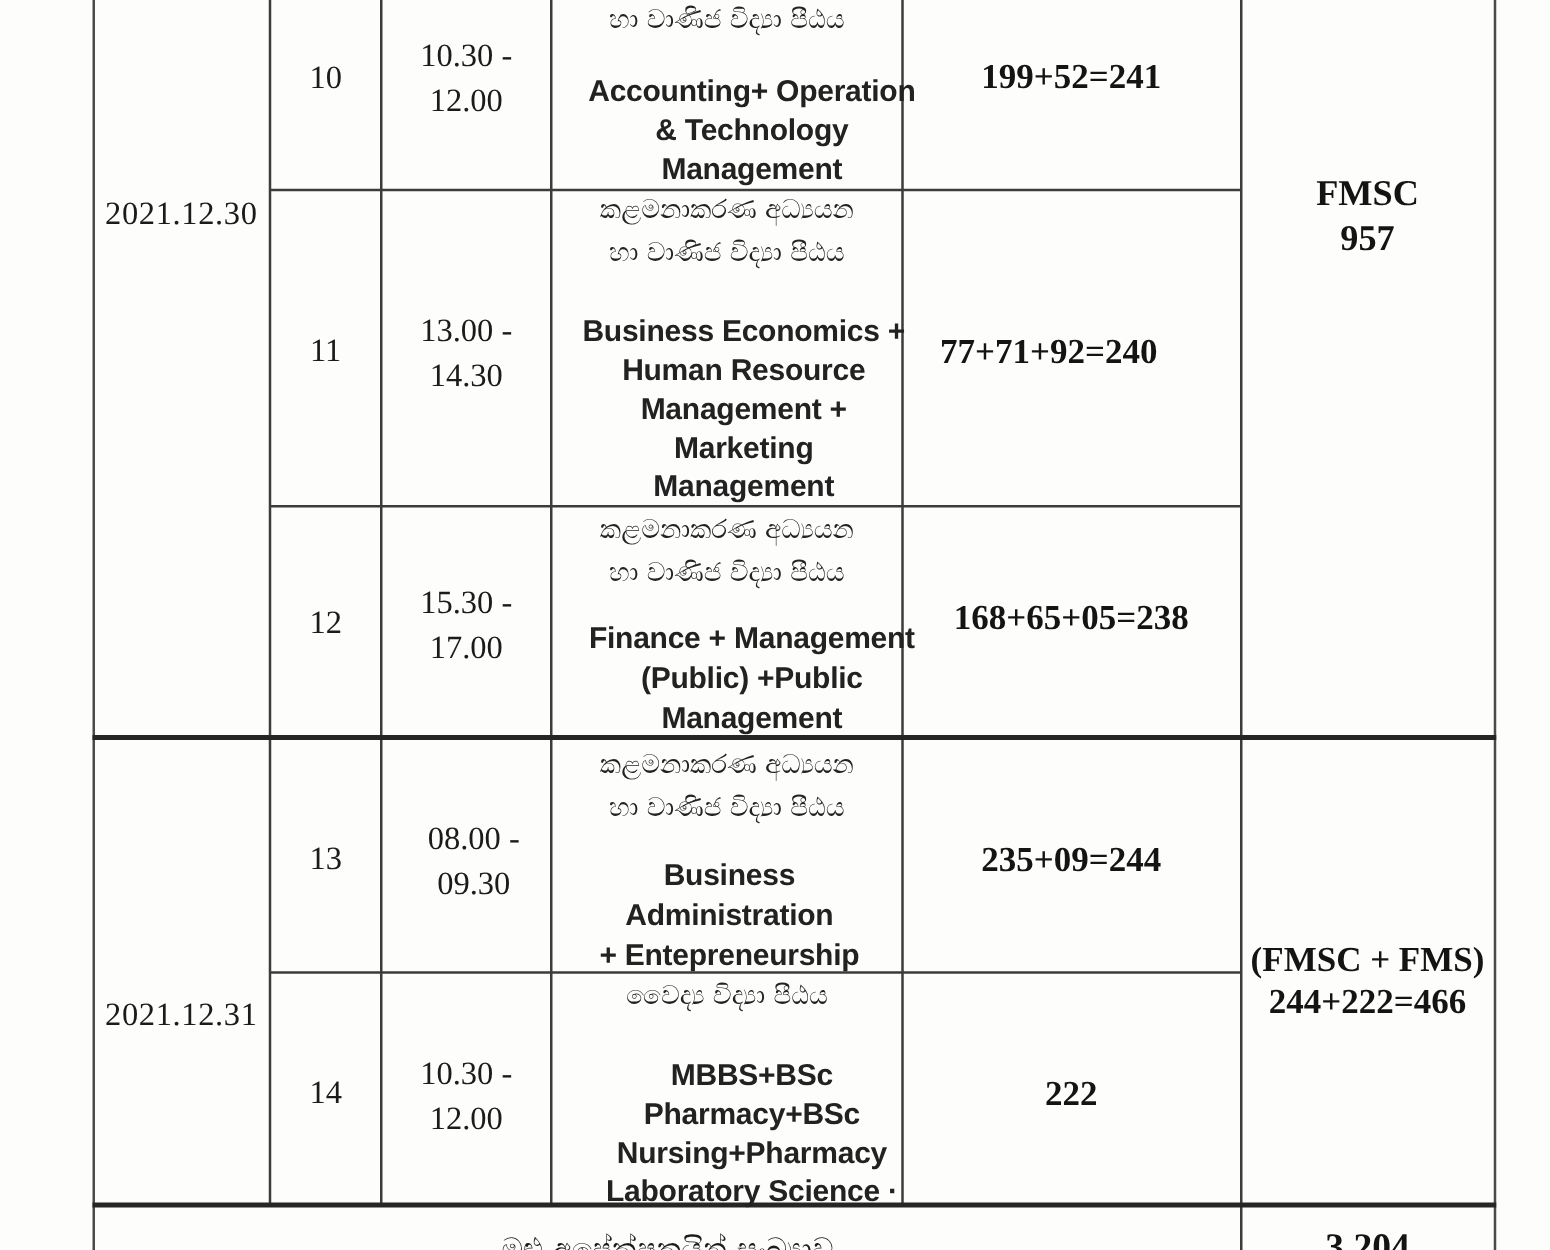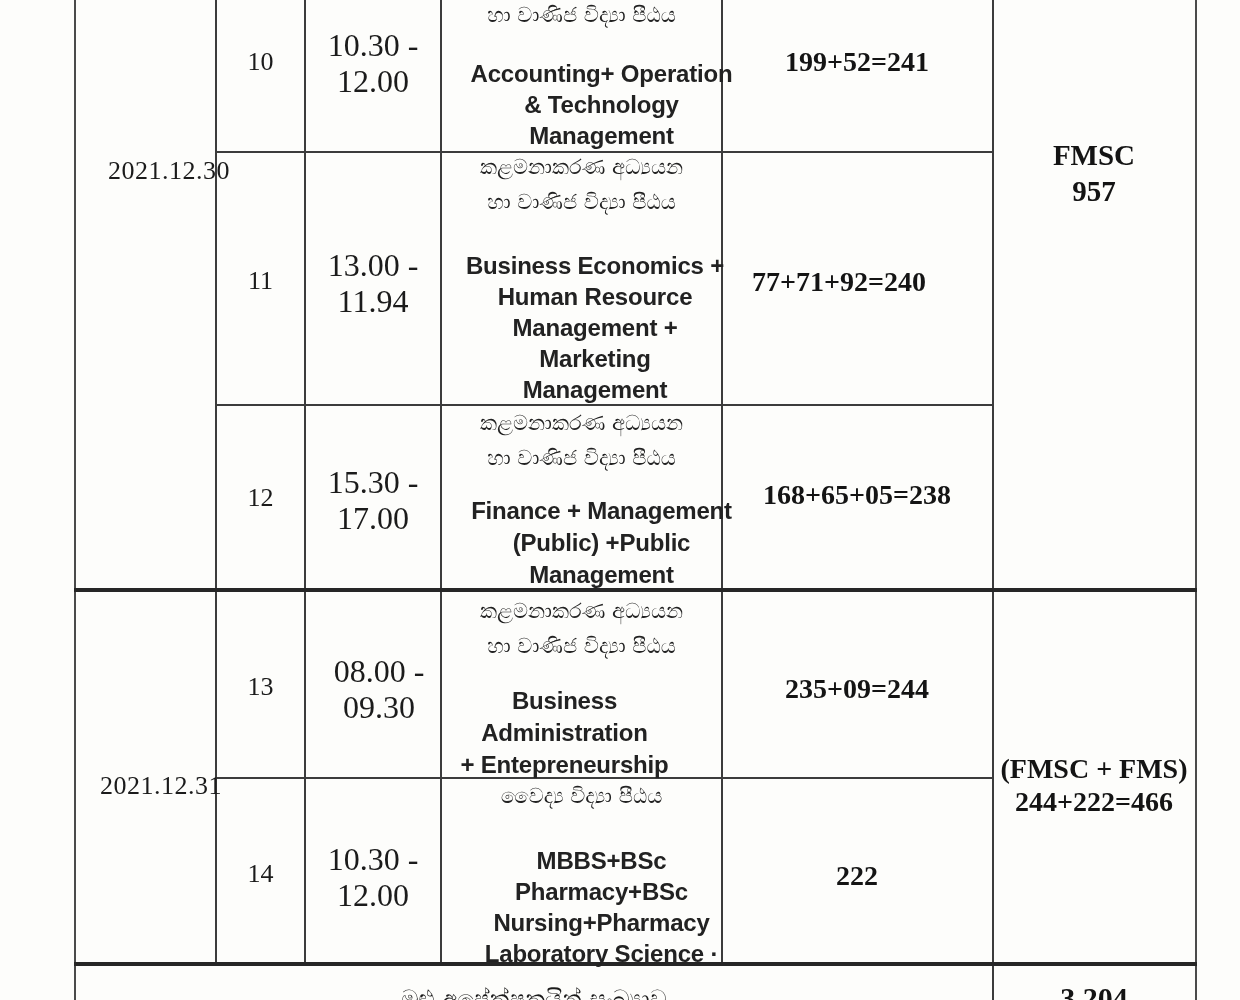--- a/index.html
+++ b/index.html
@@ -20,21 +20,21 @@
   .vline.outer{background:#4a4a4a;}
   
   .cell{
     position:absolute;
     text-align:center;
     white-space:pre-line;
     line-height:1.25;
   }
   .date{font-size:26px;letter-spacing:.5px;}
   .no{font-size:26px;}
-  .time{font-size:32px;line-height:36px;}
+  .time{font-size:26px;line-height:36px;}
   .faculty{
     font-size:21px;line-height:35px;
     font-family:"DejaVu Sans", sans-serif;
     color:#222;
   }
   .subject{
     font-family:"Liberation Sans", sans-serif;
     font-weight:bold;
     font-size:24px;line-height:31px;
     color:#222;
@@ -62,34 +62,34 @@
   <div class="vline" style="left:721px;top:0;height:964px;"></div>
   <div class="vline" style="left:992px;top:0;height:1000px;"></div>
   <div class="vline outer" style="left:1195px;top:0;height:1000px;"></div>
 
   <div class="hline" style="left:216px;top:151px;width:777px;"></div>
   <div class="hline" style="left:216px;top:404px;width:777px;"></div>
   <div class="hline thick" style="left:74px;top:588px;width:1123px;"></div>
   <div class="hline" style="left:216px;top:777px;width:777px;"></div>
   <div class="hline thick" style="left:74px;top:962px;width:1123px;"></div>
 
-  <div class="cell date" style="left:74px;width:142px;top:155px;margin-left:24px;">2021.12.30</div>
+  <div class="cell date" style="left:74px;width:142px;top:155px;">2021.12.30</div>
 
   <div class="cell no" style="left:216px;width:89px;top:46px;">10</div>
   <div class="cell time" style="left:305px;width:136px;top:27px;">10.30 -
 12.00</div>
   <div class="cell faculty" style="left:443px;width:277px;top:-2px;">හා වාණිජ විද්‍යා පීඨය</div>
   <div class="cell subject" style="left:443px;width:277px;top:58px;">Accounting+ Operation
 &amp; Technology
 Management</div>
   <div class="cell count" style="left:722px;width:270px;top:44px;">199+52=241</div>
 
   <div class="cell no" style="left:216px;width:89px;top:265px;">11</div>
   <div class="cell time" style="left:305px;width:136px;top:247px;">13.00 -
-11.94</div>
+14.30</div>
   <div class="cell faculty" style="left:443px;width:277px;top:150px;">කළමනාකරණ අධ්‍යයන
 හා වාණිජ විද්‍යා පීඨය</div>
   <div class="cell subject" style="left:443px;width:264px;top:250px;">Business Economics +
 Human Resource
 Management +
 Marketing
 Management</div>
   <div class="cell count" style="left:722px;width:234px;top:264px;">77+71+92=240</div>
 
   <div class="cell no" style="left:216px;width:89px;top:482px;">12</div>
@@ -98,28 +98,28 @@
   <div class="cell faculty" style="left:443px;width:277px;top:406px;">කළමනාකරණ අධ්‍යයන
 හා වාණිජ විද්‍යා පීඨය</div>
   <div class="cell subject" style="left:443px;width:277px;top:495px;line-height:32px;">Finance + Management
 (Public) +Public
 Management</div>
   <div class="cell count" style="left:722px;width:270px;top:477px;">168+65+05=238</div>
 
   <div class="cell summary" style="left:993px;width:202px;top:137px;">FMSC
 957</div>
 
-  <div class="cell date" style="left:74px;width:142px;top:770px;margin-left:16px;">2021.12.31</div>
+  <div class="cell date" style="left:74px;width:142px;top:796px;">2021.12.31</div>
 
   <div class="cell no" style="left:216px;width:89px;top:671px;">13</div>
   <div class="cell time" style="left:305px;width:148px;top:653px;">08.00 -
 09.30</div>
   <div class="cell faculty" style="left:443px;width:277px;top:594px;">කළමනාකරණ අධ්‍යයන
 හා වාණිජ විද්‍යා පීඨය</div>
-  <div class="cell subject" style="left:433px;width:223px;top:685px;line-height:32px;">Business
+  <div class="cell subject" style="left:452px;width:223px;top:685px;line-height:32px;">Business
 Administration
 + Entepreneurship</div>
   <div class="cell count" style="left:722px;width:270px;top:671px;">235+09=244</div>
 
   <div class="cell no" style="left:216px;width:89px;top:858px;">14</div>
   <div class="cell time" style="left:305px;width:136px;top:841px;">10.30 -
 12.00</div>
   <div class="cell faculty" style="left:443px;width:277px;top:779px;">වෛද්‍ය විද්‍යා පීඨය</div>
   <div class="cell subject" style="left:443px;width:277px;top:845px;">MBBS+BSc
 Pharmacy+BSc

